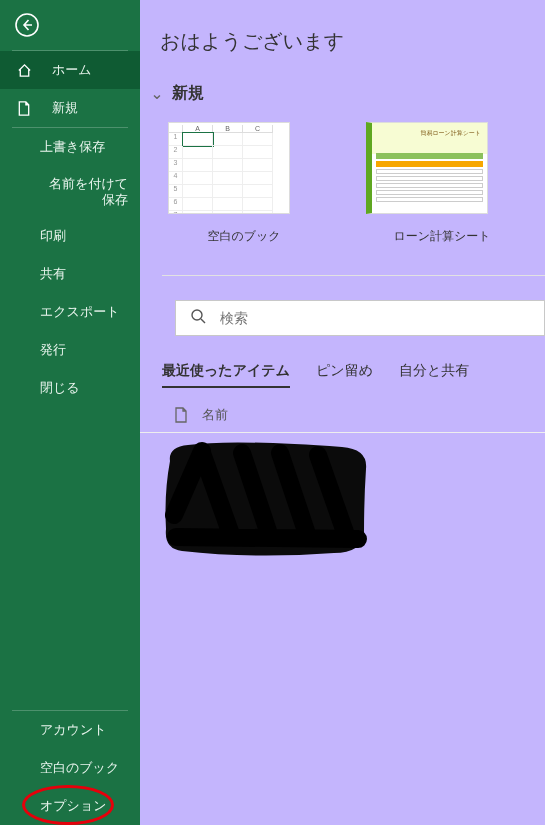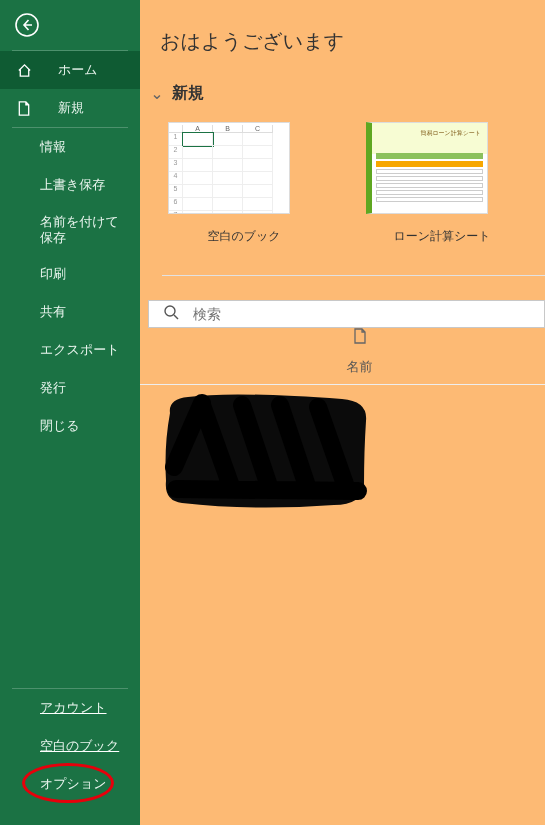--- a/index.html
+++ b/index.html
@@ -27,49 +27,48 @@
     .sidebar-sep {
       border: none;
       border-top: 1px solid rgba(255,255,255,.22);
       margin: 0 12px;
     }
     .nav-item {
       display: flex;
       align-items: center;
       padding: 10px 12px 10px 16px;
       font-size: 13px;
-      gap: 26px;
+      gap: 20px;
       cursor: pointer;
       color: #e9f5ee;
     }
     .nav-item.active { background: #0f5b33; }
     .nav-item .icon { width: 16px; display:flex; align-items:center; justify-content:center;}
     .nav-item.small { padding-left: 40px; }
-    .nav-item.small.wrap { line-height: 1.2; }
+    .nav-item.small.wrap { line-height: 1.2; text-align: right; }
     .sidebar-bottom {
       margin-top: auto;
-      padding-bottom: 22px;
-      text-decoration: underline;
+      padding-bottom: 0;
     }
     .options-highlight {
       position: relative;
       display: inline-block;
     }
     .options-highlight::after {
       content: "";
       position: absolute;
       left: 22px; top: -2px;
       width: 86px; height: 34px;
       border: 3px solid #e6000b;
       border-radius: 50%;
       pointer-events: none;
     }
     .main {
       flex: 1;
-      background: #fdba74;
+      background: #c4b5fd;
       padding: 28px 0 0 0;
       overflow: hidden;
     }
     .main h1 {
       font-size: 20px;
       font-weight: 400;
       color: #333;
       padding-left: 20px;
       margin-bottom: 28px;
     }
@@ -119,22 +118,22 @@
     .loan-bar.d { background:#fff; border:1px solid #ccc; height:5px;}
     .tpl-label { font-size: 12px; color: #333; margin-top: 14px; text-align:center;}
     hr.divider {
       border: none;
       border-top: 1px solid #e2e2e2;
       margin: 30px 0 24px 22px;
     }
     .search {
       display:flex; align-items:center;
       border:1px solid #c8c8c8;
-      height: 28px;
-      margin-left: 8px;
+      height: 36px;
+      margin-left: 35px;
       background:#fff;
     }
     .search .icon { padding: 0 14px; color:#666; }
     .search input {
       border: none; outline: none;
       font-size: 14px; color:#333;
       flex:1; background:transparent;
     }
     .tabs {
       display:flex; gap:26px;
@@ -142,21 +141,21 @@
       margin: 26px 0 18px 0;
       font-size:14px;
     }
     .tab { color:#333; padding-bottom:6px; cursor:pointer; }
     .tab.active { border-bottom: 2px solid #333; font-weight:600;}
     .list-head {
       display:flex; align-items:center;
       padding-left: 34px;
       color:#555; font-size:13px;
       gap: 14px;
-      border-bottom:1px solid #eee; padding-bottom:8px; margin-right:0;flex-direction:column;
+      border-bottom:1px solid #eee; padding-bottom:8px; margin-right:0;
     }
     .list-head .icon svg { display:block;}
     .redaction {
       margin: 8px 0 0 22px;
       width: 210px;
       height: 116px;
     }
   </style>
 </head>
 <body>
@@ -181,23 +180,20 @@
   <div class="nav-item">
     <span class="icon">
       <svg width="14" height="15" viewBox="0 0 14 16" fill="none" stroke="#fff" stroke-width="1.4">
           <path d="M2 1 H9 L12 4 V15 H2 Z M9 1 V4 H12"></path>
         </svg>
     </span>
     <span>新規</span>
   </div>
   <hr class="sidebar-sep">
 
-  <div class="nav-item small">
-      <span>情報</span>
-    </div>
   <div class="nav-item small">
       <span>上書き保存</span>
     </div>
   <div class="nav-item small wrap">
       <span>名前を付けて保存</span>
     </div>
   <div class="nav-item small">
       <span>印刷</span>
     </div>
   <div class="nav-item small">
@@ -313,20 +309,25 @@
   <div class="search">
     <span class="icon">
       <svg width="16" height="16" viewBox="0 0 16 16" fill="none" stroke="#555" stroke-width="1.4">
           <circle cx="7" cy="7" r="5"></circle>
           <path d="M11 11 L15 15"></path>
         </svg>
     </span>
     <input type="text" placeholder="検索" style="">
   </div>
 
+  <div class="tabs">
+    <div class="tab active">最近使ったアイテム</div>
+    <div class="tab">ピン留め</div>
+    <div class="tab">自分と共有</div>
+  </div>
 
   <div class="list-head">
     <span class="icon">
       <svg width="14" height="16" viewBox="0 0 14 16" fill="none" stroke="#666" stroke-width="1.3">
           <path d="M2 1 H9 L12 4 V15 H2 Z M9 1 V4 H12"></path>
         </svg>
     </span>
     <span>名前</span>
   </div>
 

